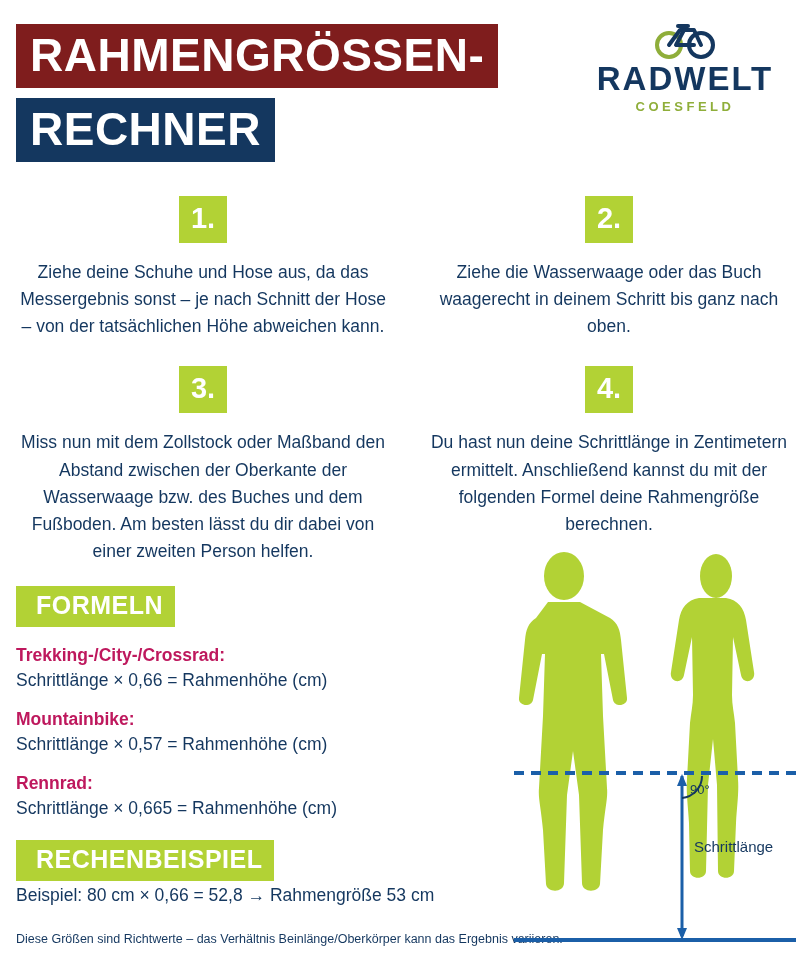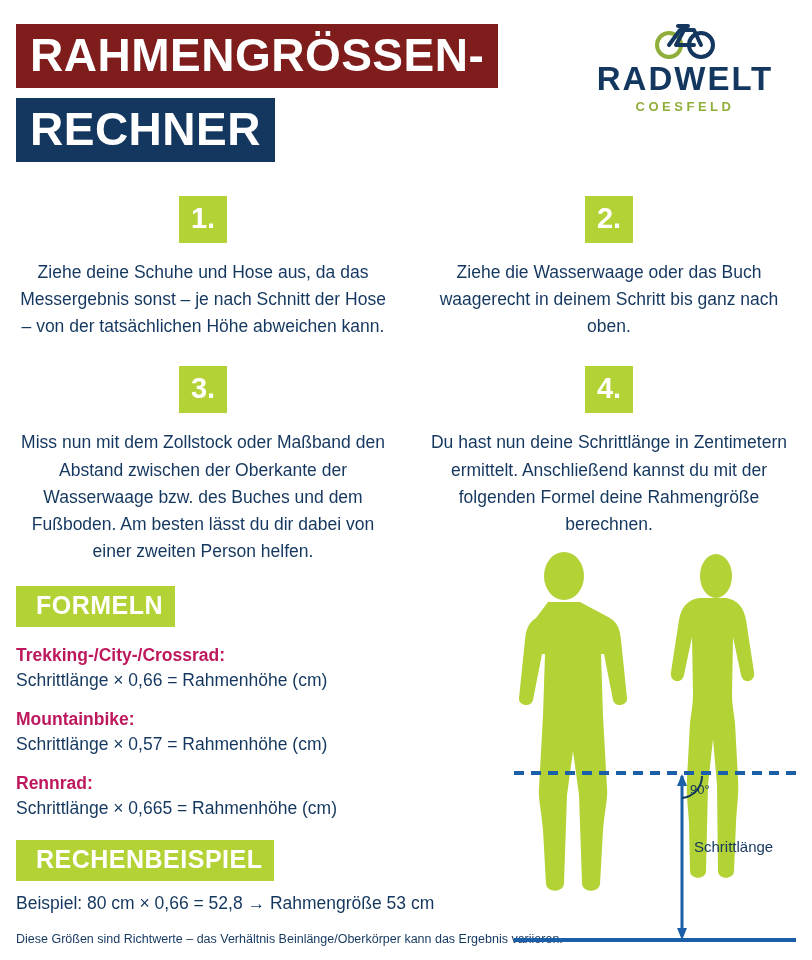--- a/index.html
+++ b/index.html
@@ -121,21 +121,21 @@
 
   .example {
     position: absolute;
     left: 16px;
     top: 840px;
     width: 500px;
   }
   .example-line {
     font-size: 17.5px;
     color: #14375f;
-    margin-top: 12px;
+    margin-top: 4px;
   }
 
   .footnote {
     position: absolute;
     left: 16px;
     bottom: 14px;
     font-size: 12.5px;
     color: #14375f;
   }
 

